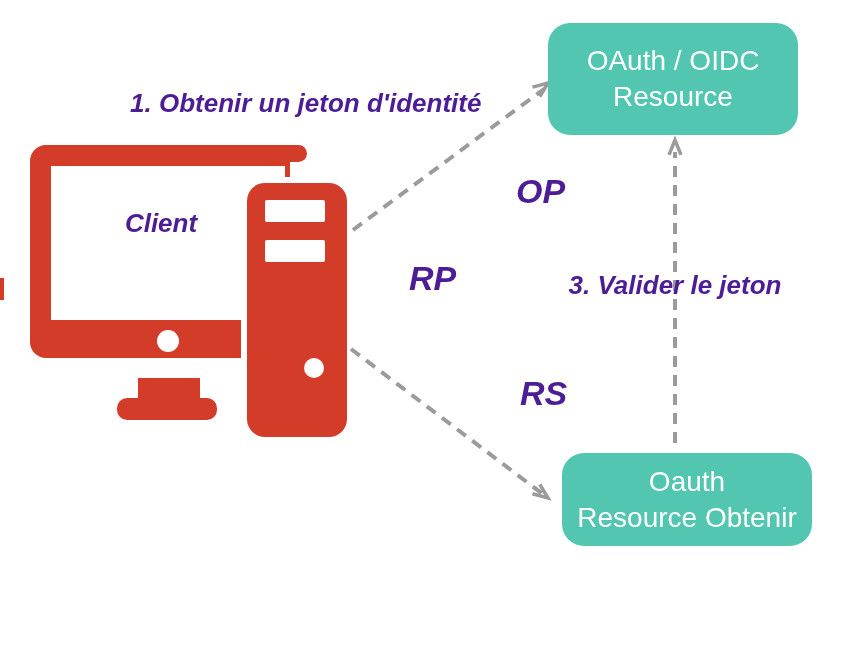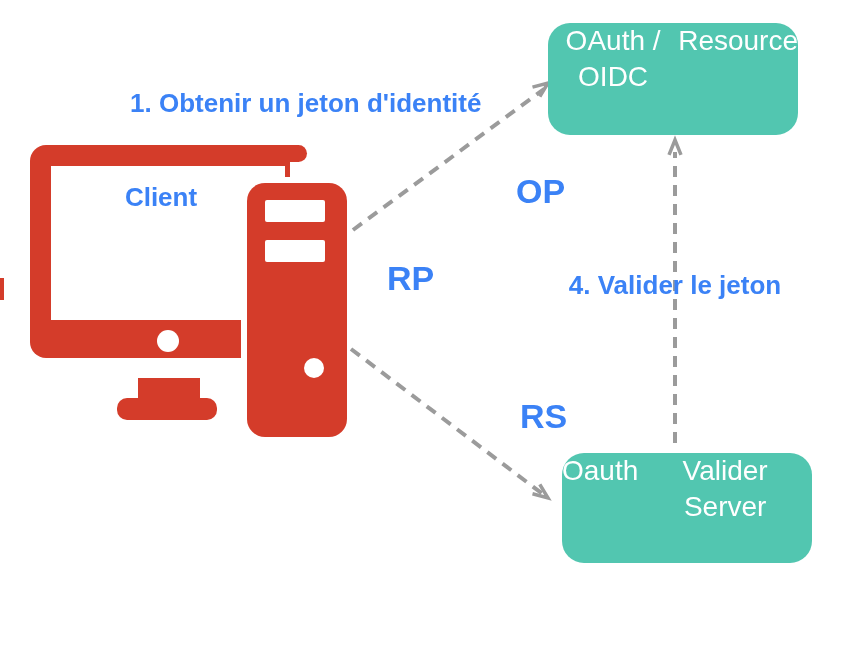--- a/index.html
+++ b/index.html
@@ -29,47 +29,47 @@
   #tower           { left: 247px; top: 183px; width: 100px; height: 254px; border-radius: 18px;
                      box-shadow: 0 0 0 6px #ffffff; z-index: 4; }
   .tower-slot      { position: absolute; left: 18px; width: 60px; height: 22px; background: #ffffff; border-radius: 2px; }
   #tower-slot-1    { top: 17px; }
   #tower-slot-2    { top: 57px; }
   #power-button    { position: absolute; left: 57px; top: 175px; width: 20px; height: 20px;
                      background: #ffffff; border-radius: 50%; }
   #edge-sliver     { left: 0; top: 278px; width: 4px; height: 22px; z-index: 1; }
 
   
-  .lbl { position: absolute; color: #3b82f6; font-weight: bold; white-space: nowrap; z-index: 7; }
-  #client-label { left: 61px; top: 182px; width: 200px; font-size: 26px; line-height: 30px;
+  .lbl { position: absolute; color: #4c1d95; font-weight: bold; white-space: nowrap; z-index: 7; font-style: italic; }
+  #client-label { left: 61px; top: 208px; width: 200px; font-size: 26px; line-height: 30px;
                   text-align: center; white-space: normal; z-index: 3; }
   #step1-label  { left: 130px; top: 88px;  font-size: 26px; }
   #step2-label  { left: 179px; top: 451px; font-size: 26px; line-height: 31px; white-space: normal; }
   #step3-label  { left: 675px; top: 270px; font-size: 26px; transform: translateX(-50%); }
   #op-label     { left: 516px; top: 172px; font-size: 34px; }
-  #rp-label     { left: 387px; top: 259px; font-size: 34px; }
-  #rs-label     { left: 520px; top: 397px; font-size: 34px; }
+  #rp-label     { left: 409px; top: 259px; font-size: 34px; }
+  #rs-label     { left: 520px; top: 374px; font-size: 34px; }
 
   
   .node {
     position: absolute;
     width: 250px;
     background: #52C6B0;
     border-radius: 22px;
     color: #ffffff;
     font-size: 28px;
     line-height: 36px;
     text-align: center;
     display: flex;
-    flex-direction: row;
+    flex-direction: column;
     justify-content: center;
     z-index: 6;
   }
   #provider-node { left: 548px; top: 23px;  height: 112px; }
-  #resource-node { left: 562px; top: 453px; height: 110px; }
+  #resource-node { left: 562px; top: 453px; height: 93px; }
 </style>
 </head>
 <body>
 
 <div id="canvas">
 
   <svg id="arrow-layer" width="843" height="647" viewBox="0 0 843 647">
     <line class="dash-line" x1="353" y1="230" x2="544" y2="89"></line>
     <polyline class="arrow-head" points="532.5,87.1 548,83 539.8,96.7"></polyline>
     <line class="dash-line" x1="351" y1="349" x2="544" y2="495"></line>
@@ -91,28 +91,28 @@
     <div id="power-button"></div>
   </div>
 
   <div class="lbl" id="client-label">
     <span style="display:block">Client</span>
   </div>
 
   <div class="lbl" id="step1-label">1. Obtenir un jeton d'identité</div>
   <div class="lbl" id="step2-label">
   </div>
-  <div class="lbl" id="step3-label">4. Valider le jeton</div>
+  <div class="lbl" id="step3-label">3. Valider le jeton</div>
 
   <div class="lbl" id="op-label">OP</div>
   <div class="lbl" id="rp-label">RP</div>
   <div class="lbl" id="rs-label">RS</div>
 
   <div class="node" id="provider-node">
     <span>OAuth / OIDC</span>
     <span>Resource</span>
   </div>
   <div class="node" id="resource-node">
     <span>Oauth</span>
-    <span>Valider Server</span>
+    <span>Resource Obtenir</span>
   </div>
 
 </div>
 
 </body></html>

